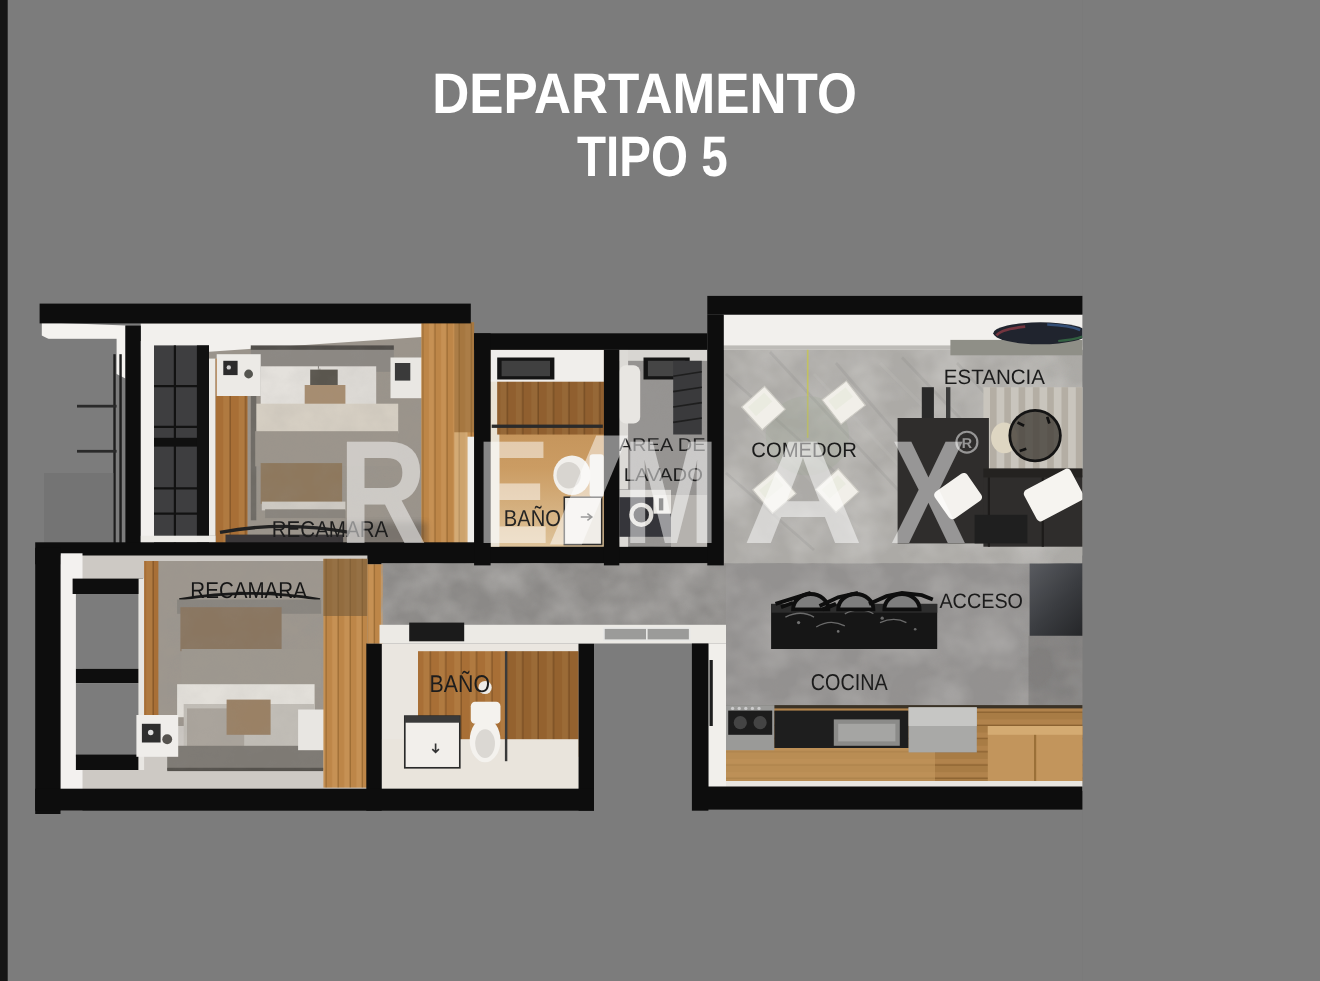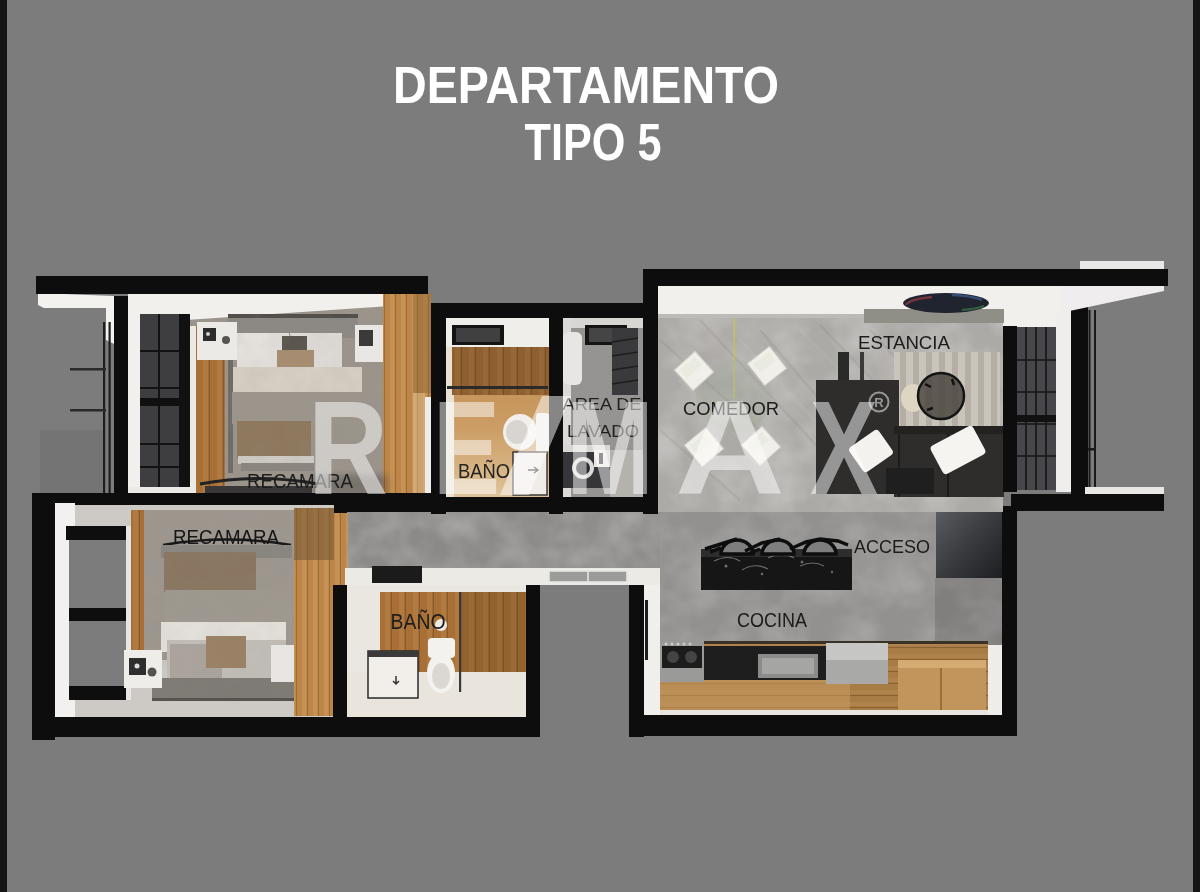--- a/index.html
+++ b/index.html
@@ -1,16 +1,16 @@
 <!DOCTYPE html>
 <html><head>
 <meta charset="utf-8">
 <style>
 html,body{margin:0;padding:0;background:#7c7c7c;}
-#page{position:relative;width:1200px;height:892px;overflow:hidden;background:#7c7c7c;}
+#page{position:relative;width:984px;height:892px;overflow:hidden;background:#7c7c7c;}
 svg{display:block;}
 </style>
 </head>
 <body>
 <div id="page">
 <svg width="1200" height="892" viewBox="0 0 1200 892" font-family="Liberation Sans, sans-serif">
 <defs>
   <filter id="blur3" x="-20%" y="-20%" width="140%" height="140%">
           <feGaussianBlur stdDeviation="3"></feGaussianBlur>
         </filter>

